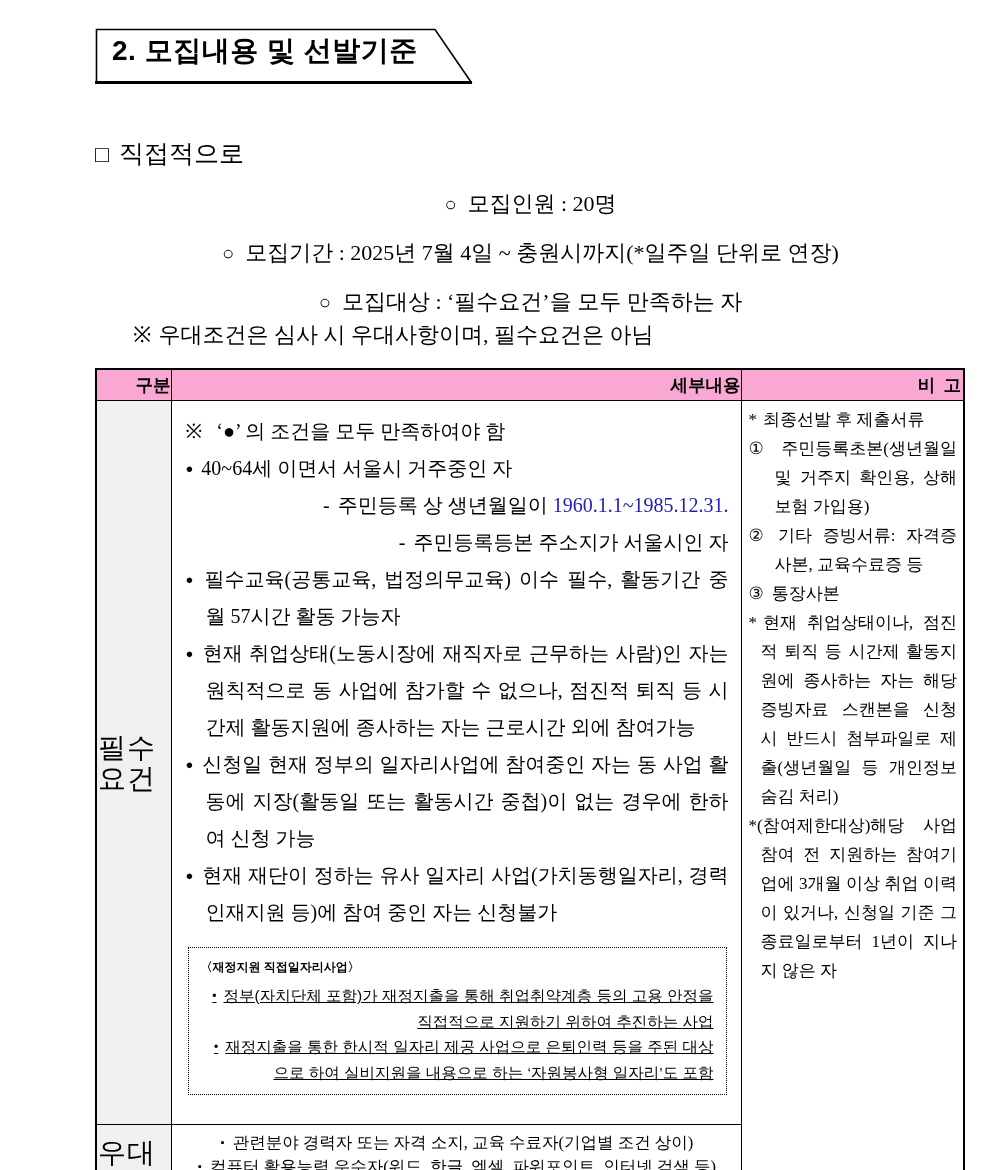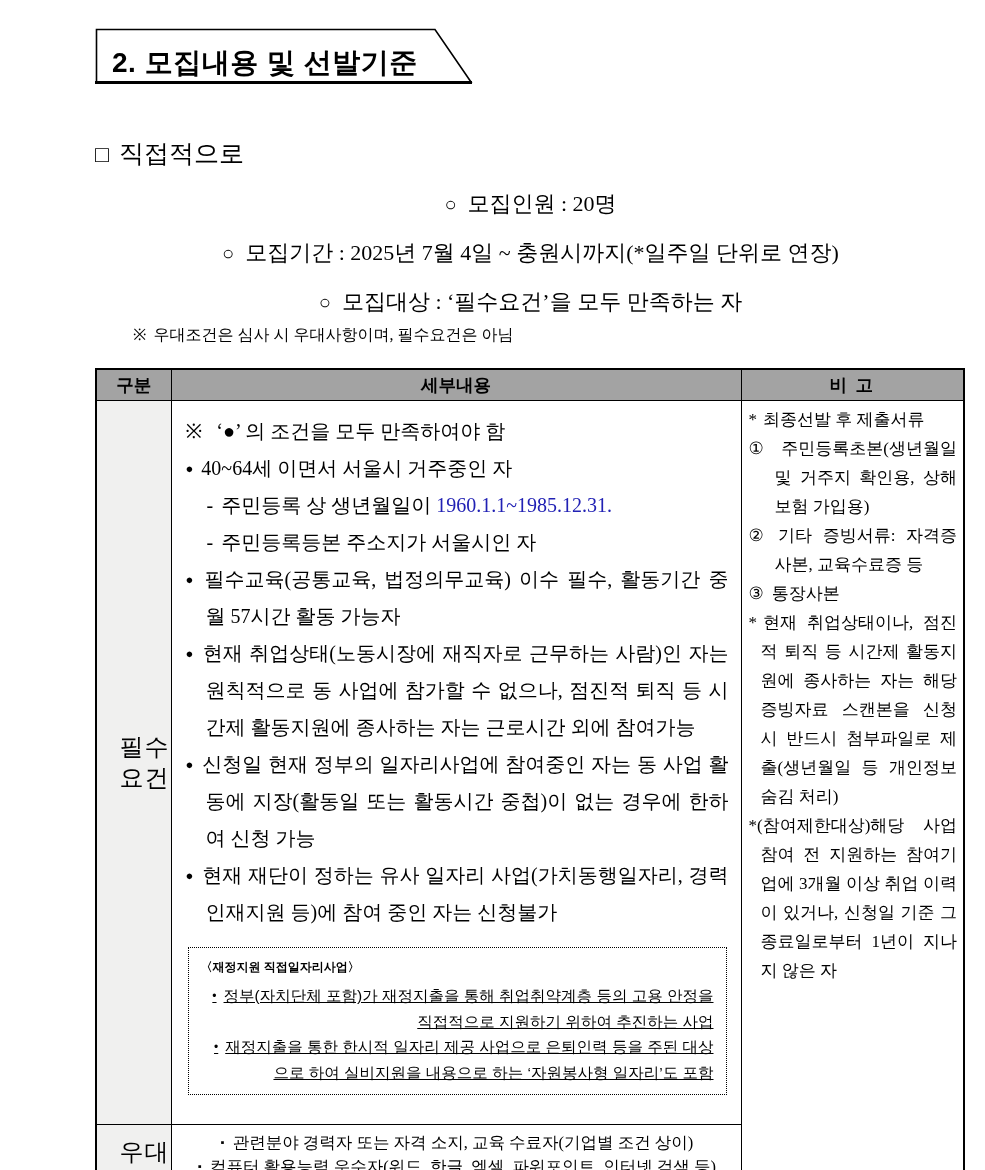--- a/index.html
+++ b/index.html
@@ -2,48 +2,48 @@
 <html><head>
 <meta charset="utf-8">
 <style>
   html,body{margin:0;padding:0;background:#ffffff;}
   body{width:985px;height:1170px;overflow:hidden;color:#000;
        font-family:"Liberation Serif",serif;}
 
   
   .banner{position:relative;margin:28px 0 0 95px;width:380px;height:56px;}
   .banner svg{position:absolute;left:0;top:0;}
-  .banner-text{position:absolute;left:17px;top:16px;
+  .banner-text{position:absolute;left:17px;top:4px;
       font-family:"Liberation Sans",sans-serif;font-weight:bold;
       font-size:28px;letter-spacing:0.5px;white-space:nowrap;}
 
   
   .ov-heading{margin:54px 0 0 95px;font-size:25px;line-height:31px;}
   .ov-heading .sq{font-size:23px;margin-right:10px;}
   .ov-item{margin:19px 0 0 76px;font-size:22px;line-height:29px;white-space:nowrap;text-align:center;}
   .ov-item .circ{font-size:20px;margin-right:11px;}
-  .ov-note{margin:7px 0 0 133px;font-size:16px;line-height:22px;}
+  .ov-note{margin:7px 0 0 133px;font-size:22px;line-height:22px;}
   .ov-note .mk{margin-right:7px;}
 
   
   table.crit{border-collapse:collapse;table-layout:fixed;
       margin:22px 0 0 95px;width:868px;border:2px solid #000;}
   table.crit col.c1{width:75px;} table.crit col.c2{width:570px;} table.crit col.c3{width:223px;}
   table.crit th,table.crit td{border:1.5px solid #000;}
-  th{font-size:17.5px;font-weight:bold;height:28px;padding:1px 0;background:#a3a3a3;}
+  th{font-size:17.5px;font-weight:bold;height:28px;padding:1px 0;background:#f9a8d4;text-align:right;}
   th.bigo-h{letter-spacing:2px;}
-  td.gubun{background:#f0f0ef;text-align:right;vertical-align:middle;
-      font-size:24px;line-height:31px;letter-spacing:1px;}
+  td.gubun{background:#f0f0ef;text-align:left;vertical-align:middle;
+      font-size:28px;line-height:31px;letter-spacing:1px;}
   td.detail{vertical-align:top;padding:12px 12px 8px 14px;
       font-size:20px;line-height:37px;height:703px;}
   td.detail .d-line{text-align:justify;word-break:break-all;
       padding-left:20px;text-indent:-20px;}
   .d-line .mk-note{margin-right:14px;}
   .d-line .mk-dot{font-size:13px;vertical-align:2px;margin-right:8px;}
-  .d-sub{padding-left:40px;text-indent:-19px;text-align:left;word-break:break-all;}
+  .d-sub{padding-left:40px;text-indent:-19px;text-align:right;word-break:break-all;}
   .d-sub .mk-dash{margin-right:8px;}
   .date-blue{color:#2121b4;}
 
   .inner-box{border:1.5px dotted #000;margin:16px 2px 0 2px;
       padding:7px 12px 9px 12px;font-family:"Liberation Sans",sans-serif;
       font-size:15.5px;line-height:25px;}
   .ib-title{font-weight:bold;font-size:12px;margin-bottom:3px;}
   .ib-line{padding-left:15px;text-indent:-15px;text-align:right;word-break:break-all;text-decoration:underline;}
   .ib-line .mk{margin-right:7px;font-size:12px;vertical-align:1px;}
 

